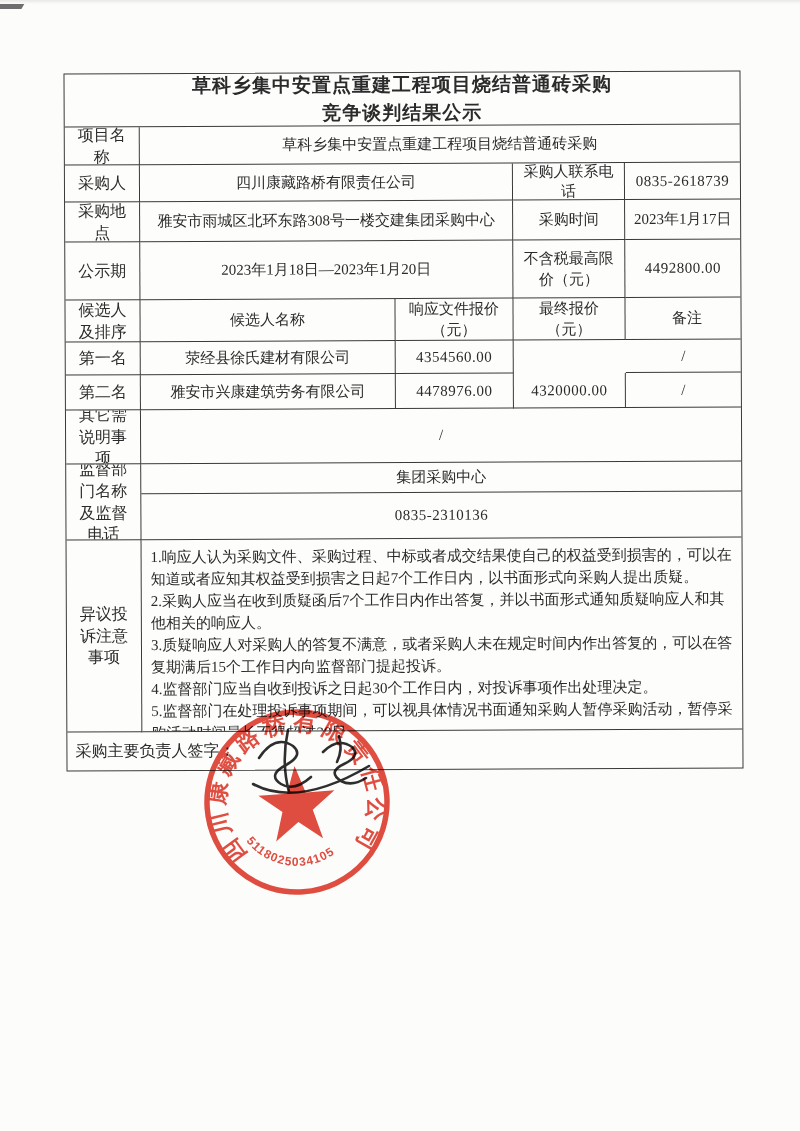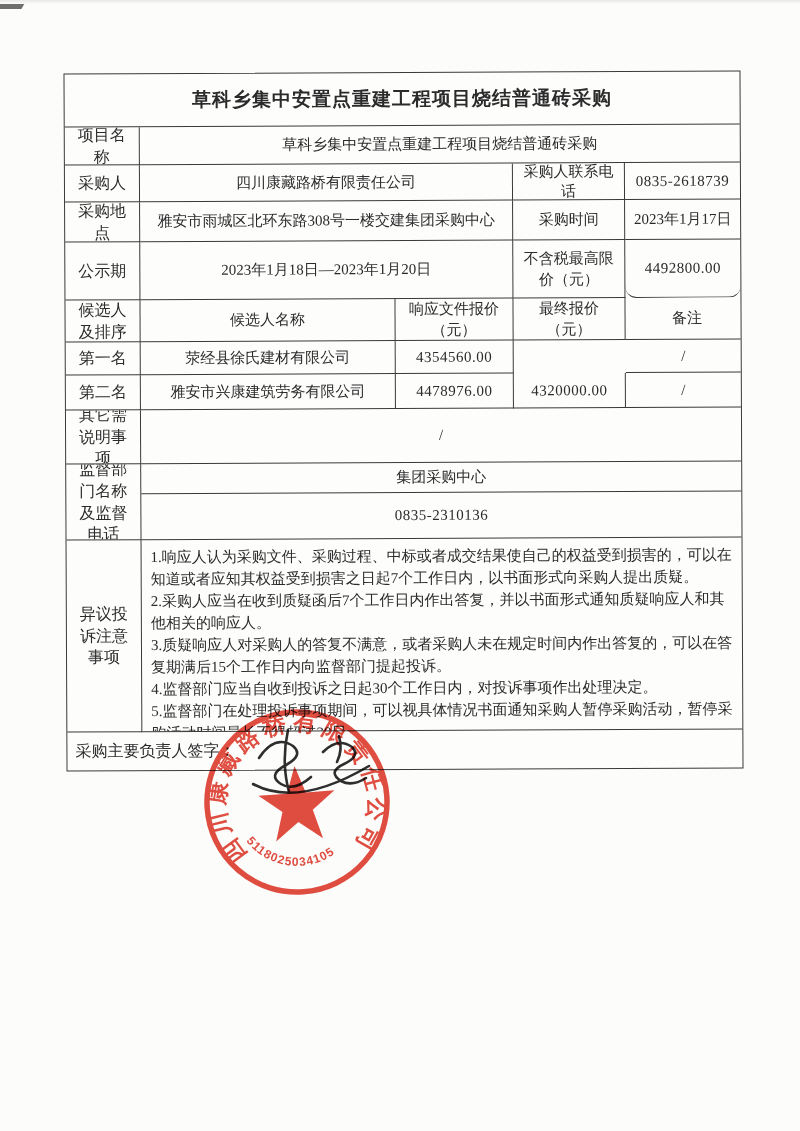--- a/index.html
+++ b/index.html
@@ -76,20 +76,21 @@
 </head>
 <body>
 
 <div class="corner-mark"></div>
 <div class="top-edge"></div>
 
 <div class="doc-table">
 
   <div class="cell last-col title-cell" style="grid-column:1 / span 5;grid-row:1;">
     <div>草科乡集中安置点重建工程项目烧结普通砖采购</div>
+    <div>竞争谈判结果公示</div>
   </div>
 
   <div class="cell label" style="grid-column:1;grid-row:2;">
       <span class="wrap3">项目名称</span>
     </div>
   <div class="cell last-col" style="grid-column:2 / span 4;grid-row:2;">草科乡集中安置点重建工程项目烧结普通砖采购</div>
 
   <div class="cell label" style="grid-column:1;grid-row:3;">采购人</div>
   <div class="cell" style="grid-column:2 / span 2;grid-row:3;">四川康藏路桥有限责任公司</div>
   <div class="cell" style="grid-column:4;grid-row:3;">采购人联系电话</div>
@@ -98,21 +99,21 @@
   <div class="cell label" style="grid-column:1;grid-row:4;">
       <span class="wrap3">采购地点</span>
     </div>
   <div class="cell" style="grid-column:2 / span 2;grid-row:4;">雅安市雨城区北环东路308号一楼交建集团采购中心</div>
   <div class="cell" style="grid-column:4;grid-row:4;">采购时间</div>
   <div class="cell last-col" style="grid-column:5;grid-row:4;">2023年1月17日</div>
 
   <div class="cell label" style="grid-column:1;grid-row:5;">公示期</div>
   <div class="cell" style="grid-column:2 / span 2;grid-row:5;">2023年1月18日—2023年1月20日</div>
   <div class="cell" style="grid-column:4;grid-row:5;">不含税最高限价（元）</div>
-  <div class="cell last-col num" style="grid-column:5;grid-row:5;border-radius:11px;">4492800.00</div>
+  <div class="cell last-col num" style="grid-column:5;grid-row:5;">4492800.00</div>
 
   <div class="cell label" style="grid-column:1;grid-row:6;">
       <span class="wrap3">候选人及排序</span>
     </div>
   <div class="cell" style="grid-column:2;grid-row:6;">候选人名称</div>
   <div class="cell" style="grid-column:3;grid-row:6;">响应文件报价（元）</div>
   <div class="cell" style="grid-column:4;grid-row:6;">最终报价（元）</div>
   <div class="cell last-col" style="grid-column:5;grid-row:6;padding-left:12px;">备注</div>
 
   <div class="cell label" style="grid-column:1;grid-row:7;">第一名</div>

